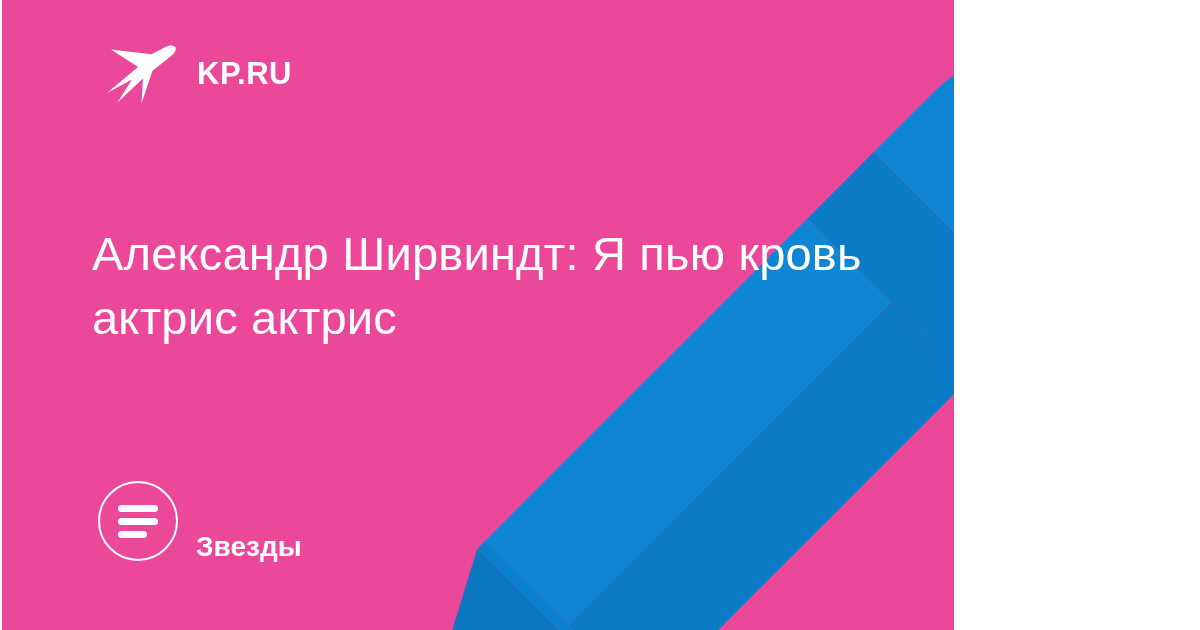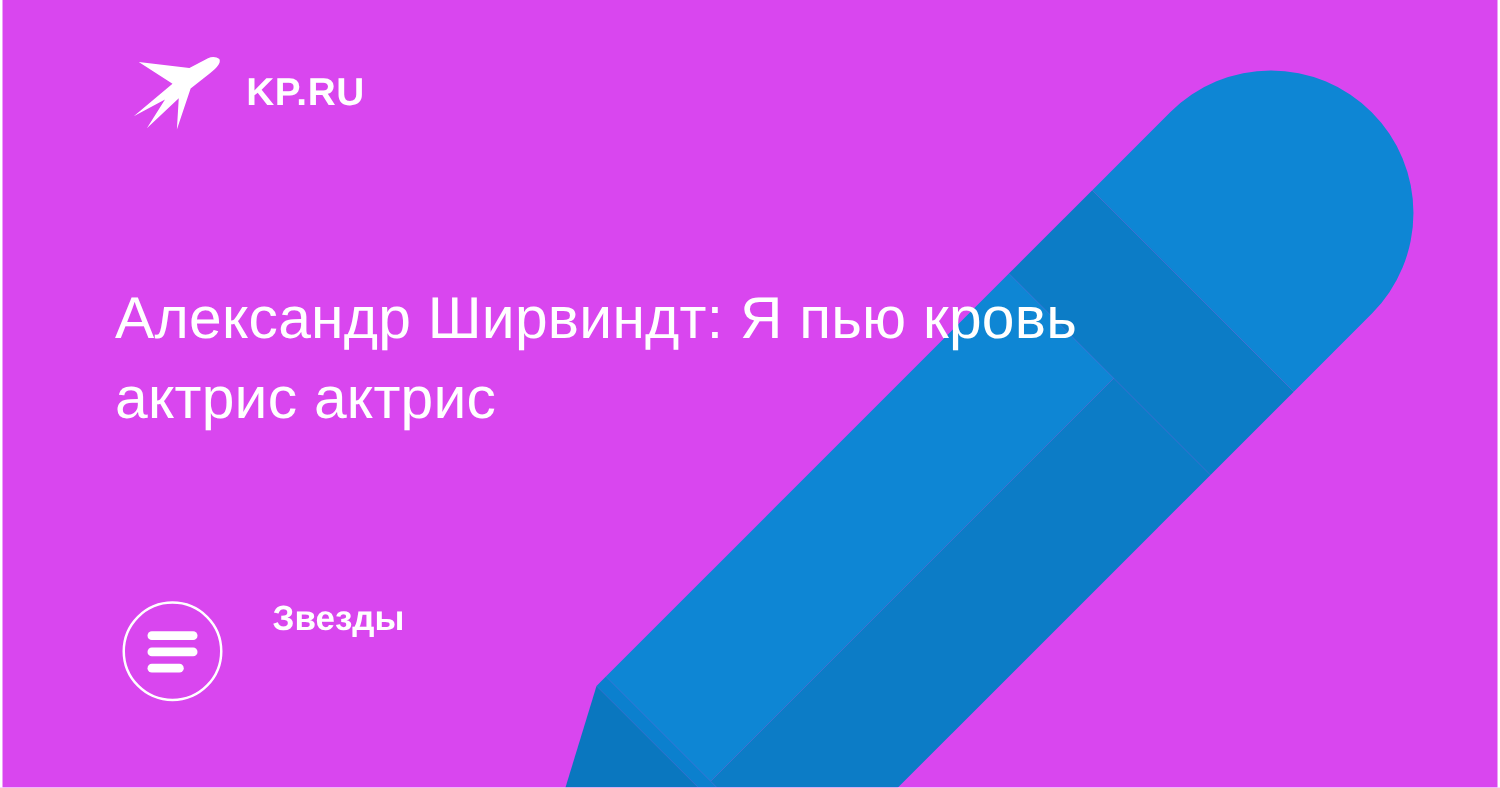--- a/index.html
+++ b/index.html
@@ -18,23 +18,23 @@
     height: 630px;
     background: #ffffff;
     font-family: "Liberation Sans", "DejaVu Sans", sans-serif;
   }
 
   
   #canvas {
     position: absolute;
     left: 2px;
     top: 0;
-    width: 1196px;
+    width: 952px;
     height: 630px;
-    background: #d946ef;
+    background: #ec4899;
     overflow: hidden;
   }
 
   
   #watermark {
     position: absolute;
     left: 0; top: 0;
     width: 1196px; height: 630px;
     overflow: hidden;
     pointer-events: none;
@@ -74,22 +74,22 @@
     line-height: 1.36;
     letter-spacing: 0.2px;
   }
 
   
   #rubric {
     position: absolute;
     left: 96px;
     top: 481px;
     display: flex;
-    align-items: flex-start;
-    gap: 40px;
+    align-items: flex-end;
+    gap: 18px;
     height: 80px;
   }
   #rubric-icon {
     width: 80px;
     height: 80px;
     border: 2px solid #ffffff;
     border-radius: 50%;
     display: flex;
     flex-direction: column;
     align-items: center;

